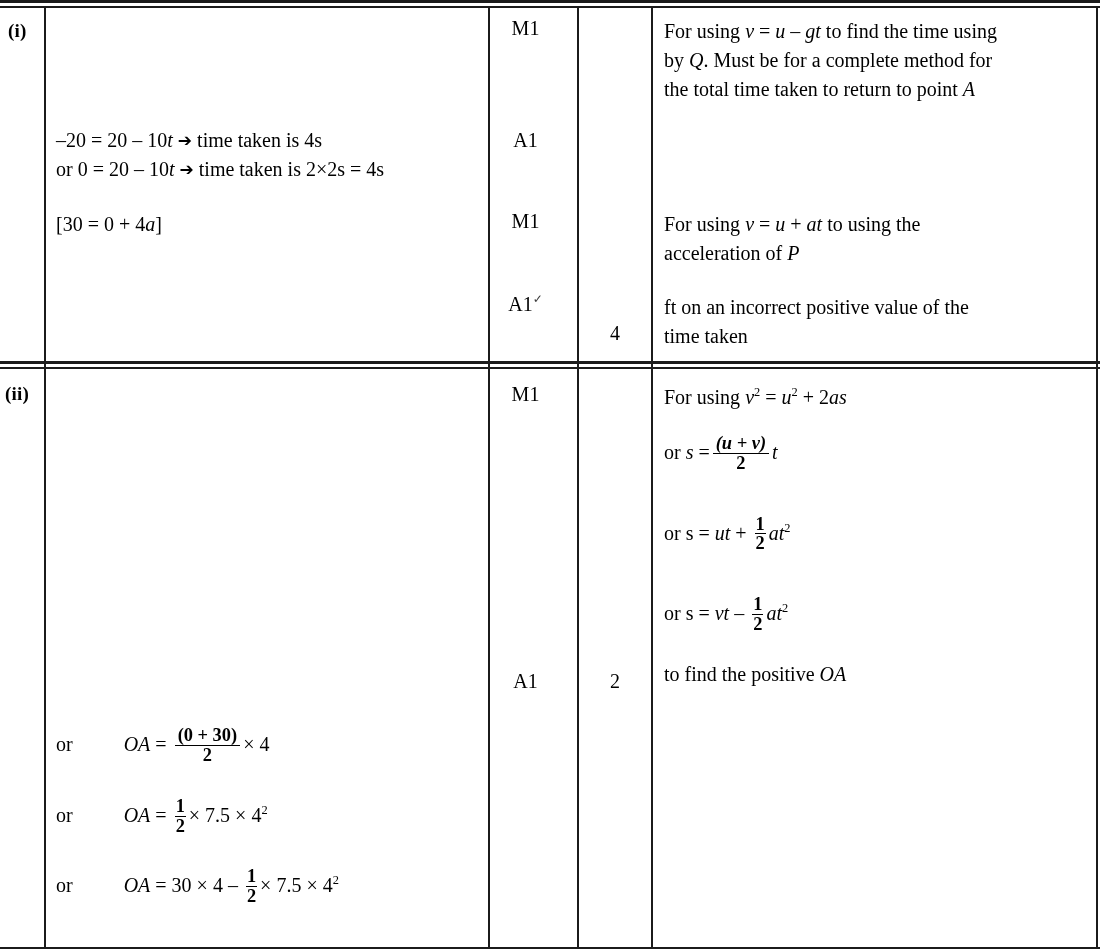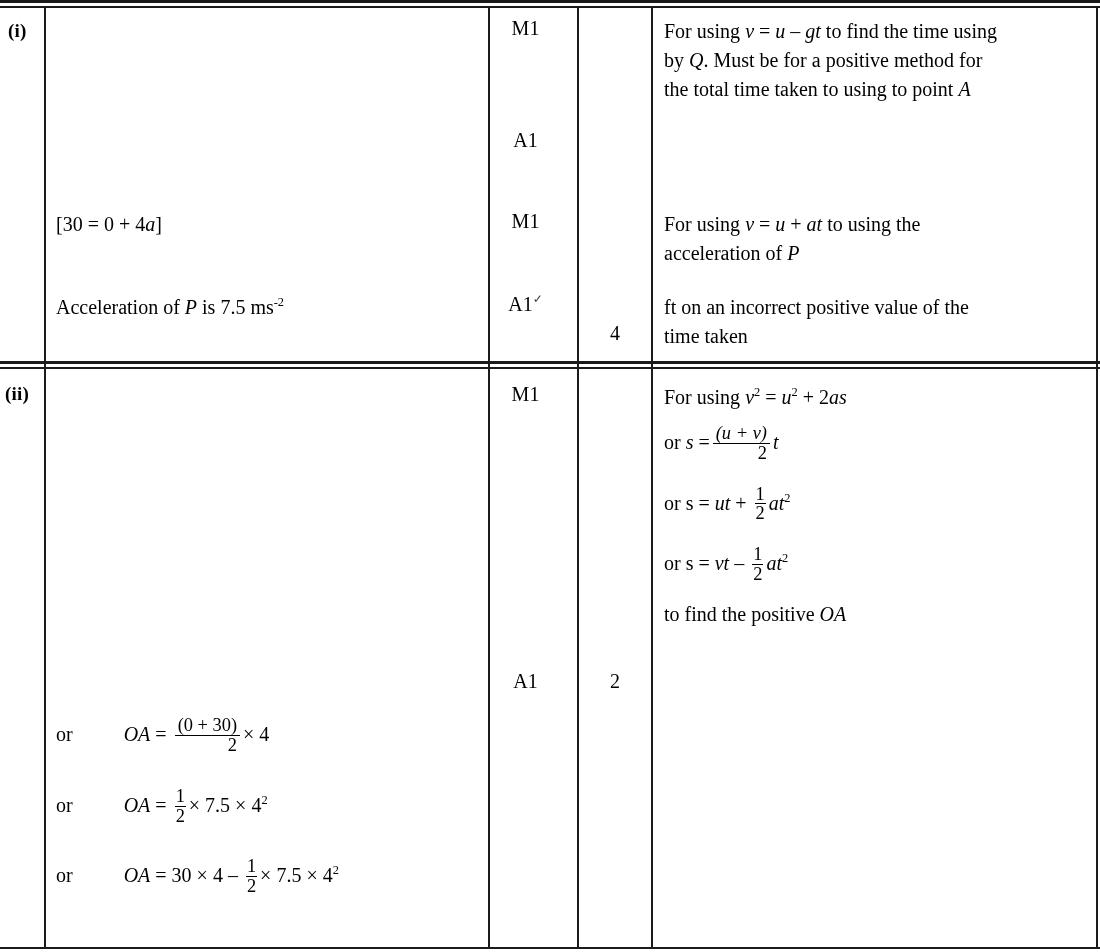--- a/index.html
+++ b/index.html
@@ -106,25 +106,26 @@
     font-weight: bold;
     font-family: "DejaVu Sans", sans-serif;
     font-size: 17px;
     vertical-align: 1px;
   }
 
   
   .frac {
     display: inline-block;
     vertical-align: middle;
-    text-align: right;
+    text-align: center;
     line-height: 1.02;
-    margin: 5px 3px;
+    margin: 15px 3px;
     position: relative;
     top: -1px;
+    font-weight: bold;
   }
   .frac .num {
     display: block;
     padding: 0 3px;
     font-size: 0.92em;
   }
   .frac .den {
     display: block;
     border-top: 1.6px solid #000;
     padding: 0 3px;
@@ -154,30 +155,38 @@
   <div class="vrule v-d"></div>
   <div class="vrule v-e"></div>
 
   <div class="cell part-label" style="left:8px; top:20px;">(i)</div>
 
   <div class="cell comment" style="left:664px; top:17px;">
     <div class="eqline">
       <span>For using </span><i class="v">v</i><span> = </span><i class="v">u</i><span> – </span><i class="v">gt</i><span> to find the time using</span>
     </div>
     <div class="eqline">
-      <span>by </span><i class="v">Q</i><span>. Must be for a positive method for</span>
-    </div>
-    <div class="eqline">
-      <span>the total time taken to using to point </span><i class="v">A</i>
+      <span>by </span><i class="v">Q</i><span>. Must be for a complete method for</span>
+    </div>
+    <div class="eqline">
+      <span>the total time taken to return to point </span><i class="v">A</i>
     </div>
   </div>
 
   <div class="cell mark" style="left:489px; top:17px;">M1</div>
 
   <div class="cell work" style="left:56px; top:126px;">
+    <div class="eqline">
+      <span>–20 = 20 – 10</span><i class="v">t</i>
+      <span class="arrow">➔</span><span> time taken is 4s</span>
+    </div>
+    <div class="eqline">
+      <span>or 0 = 20 – 10</span><i class="v">t</i>
+      <span class="arrow">➔</span><span> time taken is 2×2s = 4s</span>
+    </div>
   </div>
 
   <div class="cell mark" style="left:489px; top:129px;">A1</div>
 
   <div class="cell work" style="left:56px; top:210px;">
     <div class="eqline">
       <span>[30 = 0 + 4</span><i class="v">a</i><span>]</span>
     </div>
   </div>
 
@@ -185,25 +194,20 @@
 
   <div class="cell comment" style="left:664px; top:210px;">
     <div class="eqline">
       <span>For using </span><i class="v">v</i><span> = </span><i class="v">u</i><span> + </span><i class="v">at</i><span> to using the</span>
     </div>
     <div class="eqline">
       <span>acceleration of </span><i class="v">P</i>
     </div>
   </div>
 
-  <div class="cell work" style="left:56px; top:293px;">
-    <div class="eqline">
-      <span>Acceleration of </span><i class="v">P</i><span> is 7.5 ms</span><sup>-2</sup>
-    </div>
-  </div>
 
   <div class="cell mark" style="left:489px; top:293px;">
     <span>A1</span><span class="tick">✓</span>
   </div>
 
   <div class="cell total" style="left:578px; top:322px;">4</div>
 
   <div class="cell comment" style="left:664px; top:293px;">
     <div class="eqline">ft on an incorrect positive value of the</div>
     <div class="eqline">time taken</div>

